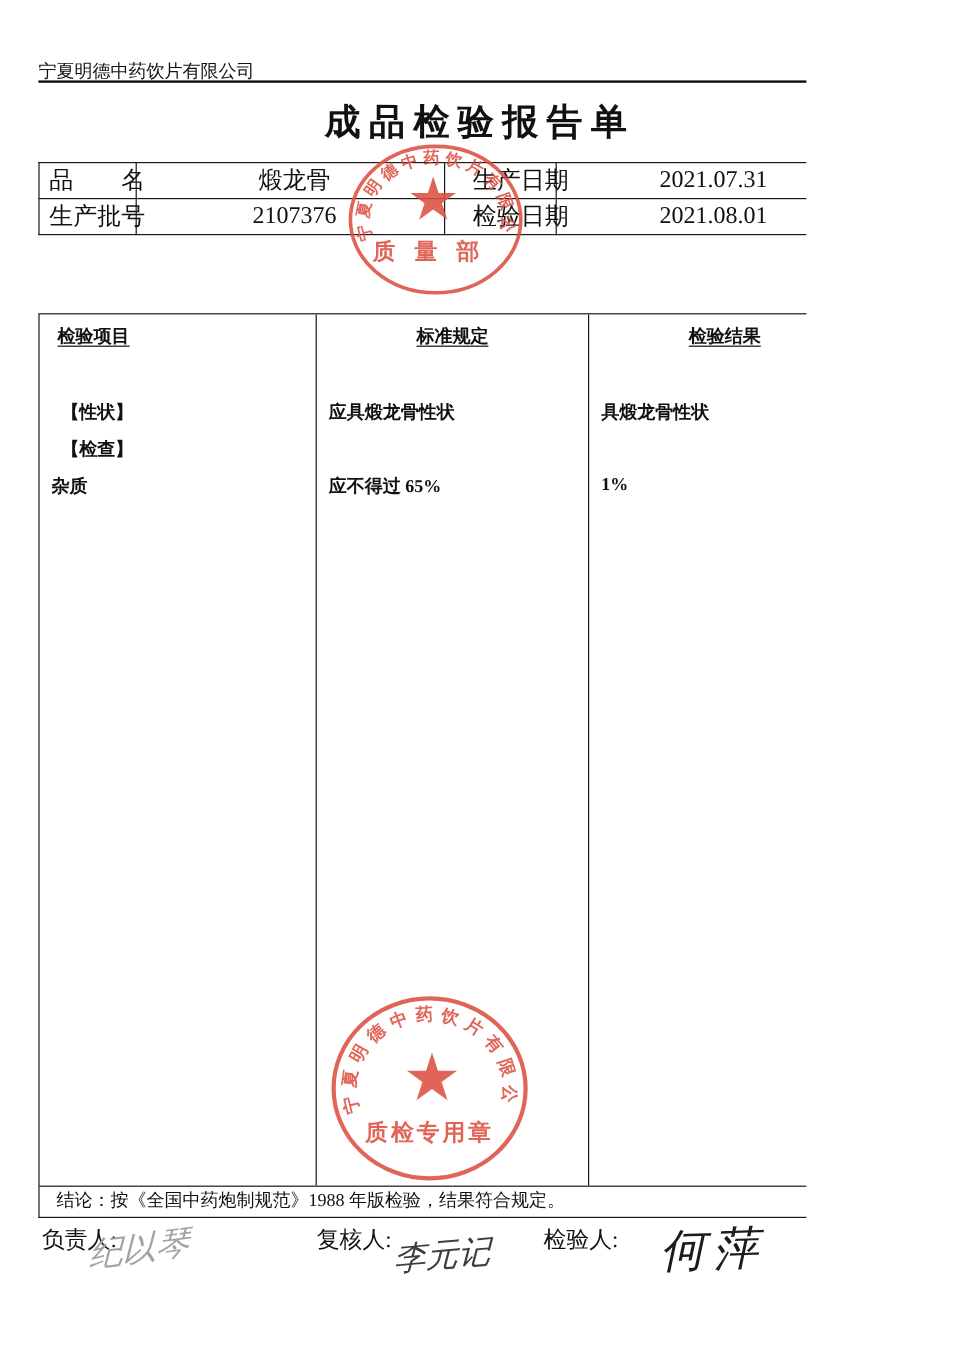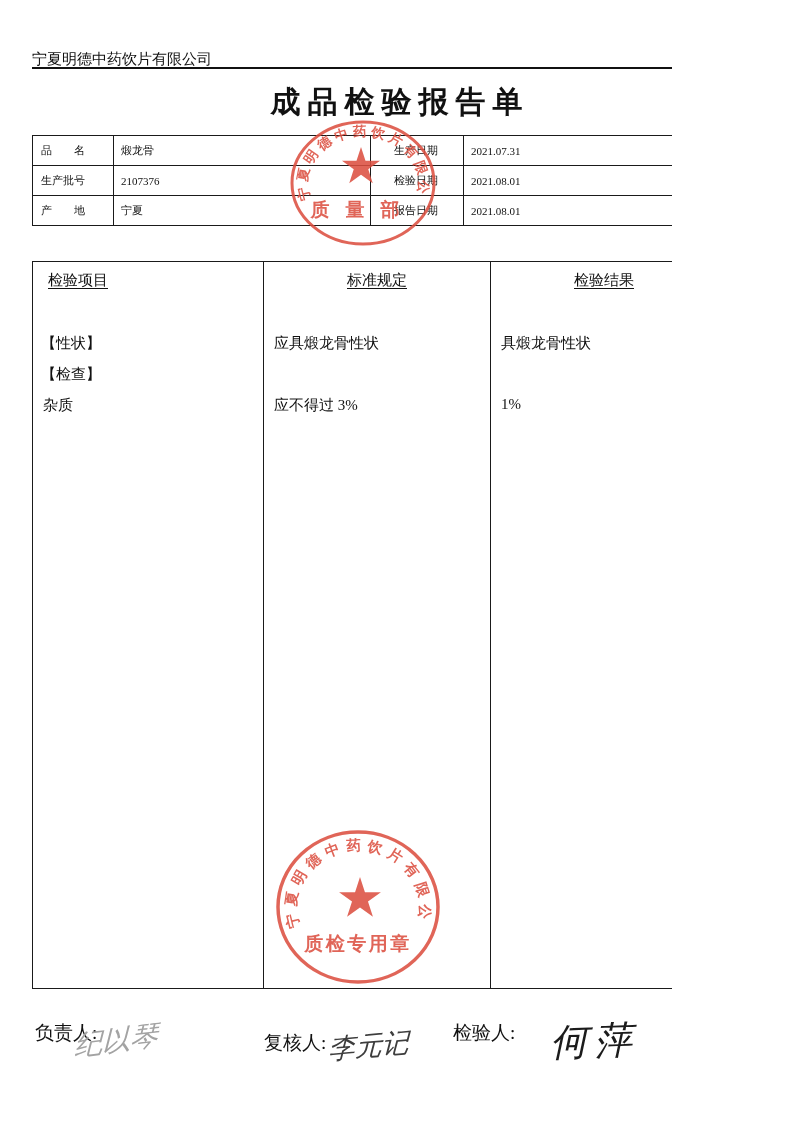--- a/index.html
+++ b/index.html
@@ -14,45 +14,45 @@
          display:flex; justify-content:space-between; font-size:15px; }
   .hdr .code { letter-spacing:0.5px; }
   .rule { position:absolute; top:67px; left:32px; width:736px; height:2px; background:#111; }
   
   .title { position:absolute; top:82px; left:0; width:800px; text-align:center;
            font-family:Liberation Serif, serif;
            font-size:30px; font-weight:bold; letter-spacing:7px; }
   
   table.info { position:absolute; top:135px; left:32px; width:686px;
                border-collapse:collapse; table-layout:fixed; }
-  table.info td { border:1.5px solid #1a1a1a; height:30px; font-size:11px;
-                  padding:0 0 0 8px; vertical-align:middle; white-space:nowrap; }
+  table.info td { border:1.5px solid #1a1a1a; height:30px; font-size:20px;
+                  padding:0 0 0 8px; vertical-align:middle; white-space:nowrap;text-align:center; }
   table.info td.val { padding-left:7px;margin-left:16px; }
   table.info td.lab2 { padding-left:23px; }
   
   .insp { position:absolute; top:261px; left:32px; width:686px; height:728px;
           border:1.5px solid #1a1a1a; display:flex; }
-  .insp .col { position:relative; height:100%; }
+  .insp .col { position:relative; height:100%;font-weight:bold; }
   .insp .c1 { width:231px; border-right:1.5px solid #1a1a1a; }
   .insp .c2 { width:227px; border-right:1.5px solid #1a1a1a; }
   .insp .c3 { flex:1; }
   .insp .cell { position:absolute; font-size:15px; white-space:nowrap; }
   .col-head { text-decoration:underline; text-underline-offset:3px; }
   .h-left   { top:9px; left:15px; }
   .h-center { top:9px; left:0; width:100%; text-align:center; }
   .r1 { top:72px; }  .r2 { top:103px; }  .r3 { top:134px; }
-  .ind-item { left:8px; }  .ind-body { left:10px; }
+  .ind-item { left:18px; }  .ind-body { left:10px; }
   
   .concl { position:absolute; top:989px; left:32px; width:686px; height:26px;
            border:1.5px solid #1a1a1a; border-top:none; font-size:15px;
            line-height:24px; padding-left:14px; white-space:nowrap; }
   
   .sigs { position:absolute; top:1016px; left:32px; width:736px; height:90px; }
   .sig-label { position:absolute; font-size:19px; top:4px; }
-  .sl1 { left:3px; } .sl2 { left:232px;margin-top:10px; } .sl3 { left:421px; }
+  .sl1 { left:3px; } .sl2 { left:232px; } .sl3 { left:421px; }
   .sig-name { position:absolute; font-style:italic; white-space:nowrap; }
   .sn1 { left:42px; top:6px;  font-size:28px; color:#a3a3a3;
          transform:rotate(-7deg) skewX(-8deg); }
   .sn2 { left:296px; top:12px; font-size:27px; color:#3d3d3d;
          transform:rotate(-5deg) skewX(-6deg); }
   .sn3 { left:518px; top:0px;  font-size:38px; color:#1b1b1b;
          letter-spacing:6px; transform:rotate(-2deg); }
   
   .stamp { position:absolute; pointer-events:none; opacity:0.87; }
   .stamp-top    { left:285px; top:115px; }
@@ -84,48 +84,43 @@
       <td class="val">煅龙骨</td>
       <td class="lab2">生产日期</td>
       <td class="val">2021.07.31</td>
     </tr>
     <tr>
       <td>生产批号</td>
       <td class="val">2107376</td>
       <td class="lab2">检验日期</td>
       <td class="val">2021.08.01</td>
     </tr>
-    <tr>
-      <td>产　　地</td>
-      <td class="val">宁夏</td>
-      <td class="lab2">报告日期</td>
-      <td class="val">2021.08.01</td>
-    </tr>
   </tbody>
     </table>
 
   <div class="insp">
     <div class="col c1">
       <div class="cell col-head h-left">检验项目</div>
       <div class="cell r1 ind-item">【性状】</div>
       <div class="cell r2 ind-item">【检查】</div>
       <div class="cell r3 ind-body">杂质</div>
     </div>
     <div class="col c2">
       <div class="cell col-head h-center">标准规定</div>
       <div class="cell r1 ind-body">应具煅龙骨性状</div>
-      <div class="cell r3 ind-body">应不得过 3%</div>
+      <div class="cell r3 ind-body">应不得过 65%</div>
     </div>
     <div class="col c3">
       <div class="cell col-head h-center">检验结果</div>
       <div class="cell r1 ind-body">具煅龙骨性状</div>
       <div class="cell r3 ind-body">1%</div>
     </div>
   </div>
 
+  <div class="concl">结论：按《全国中药炮制规范》1988 年版检验，结果符合规定。</div>
 
   <div class="sigs">
     <span class="sig-label sl1">负责人:</span>
     <span class="sig-name sn1">纪以琴</span>
     <span class="sig-label sl2">复核人:</span>
     <span class="sig-name sn2">李元记</span>
     <span class="sig-label sl3">检验人:</span>
     <span class="sig-name sn3">何萍</span>
   </div>
 

